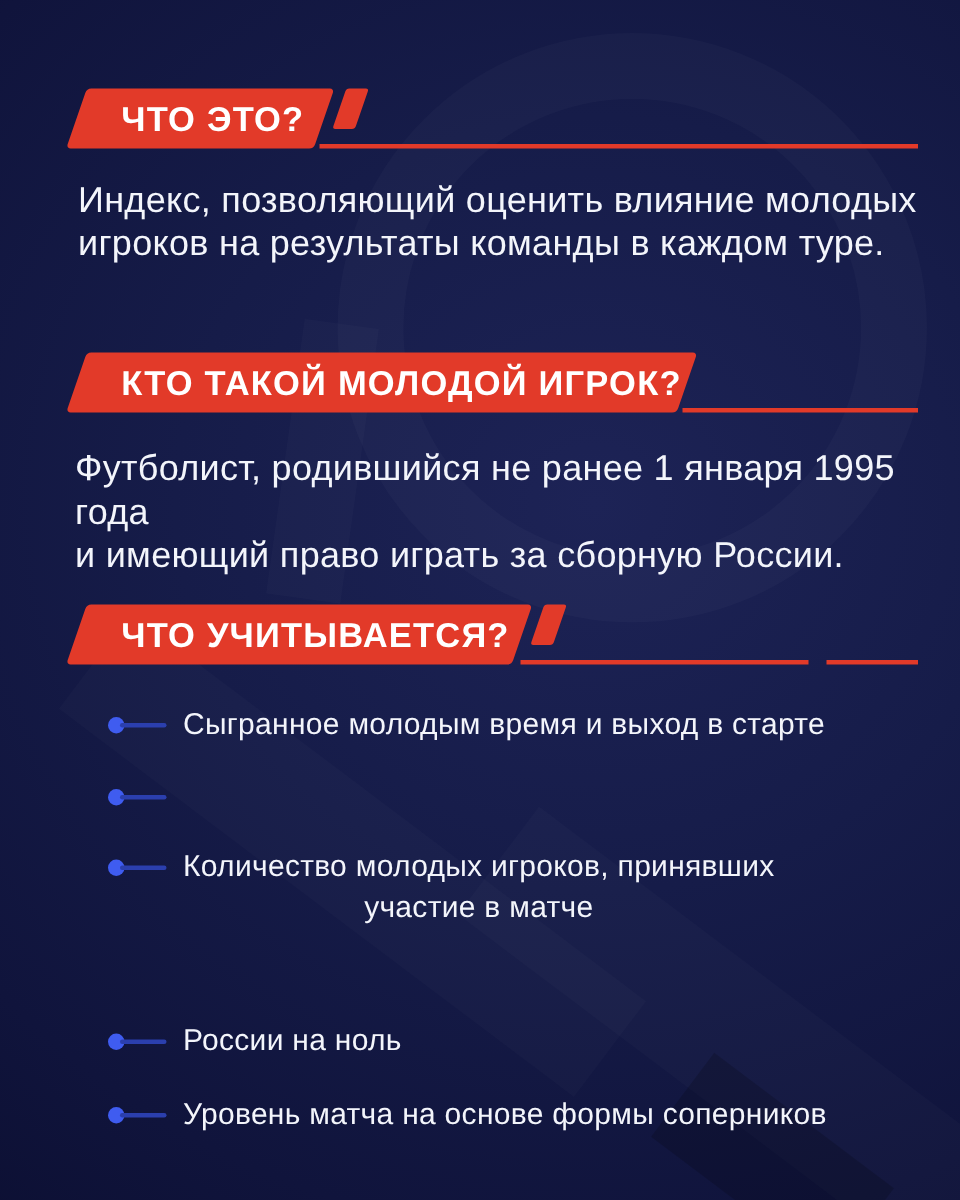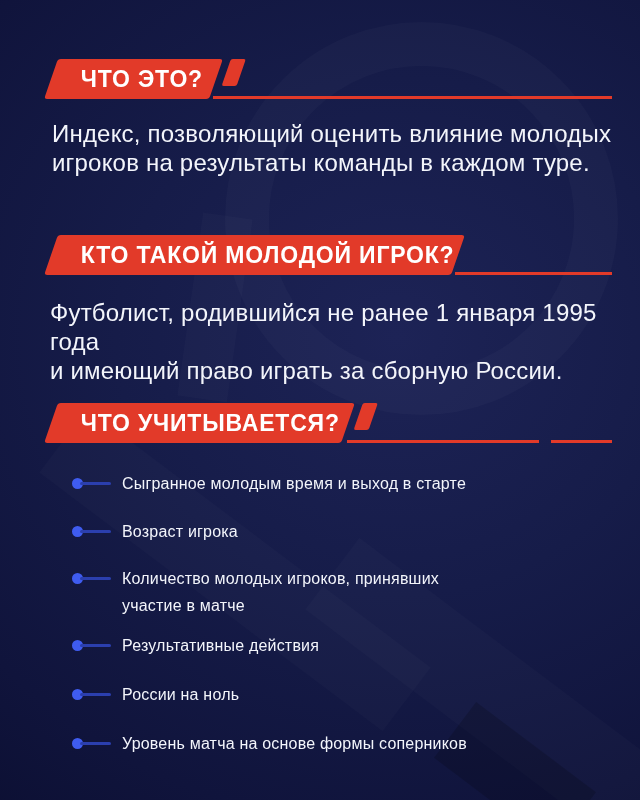--- a/index.html
+++ b/index.html
@@ -66,22 +66,23 @@
     white-space:pre-line;
   }
 
   
   .check-item { position:absolute; left:72px; display:flex; align-items:flex-start; }
   .marker { display:flex; align-items:center; margin-top:8px; width:39px; flex:none; }
   .dot { width:11px; height:11px; border-radius:50%; background:#3f5cf0; flex:none; }
   .dash { width:31px; height:3px; background:#2b3fae; margin-left:-3px; border-radius:2px; flex:none; }
   .check-text {
     margin-left:11px; color:#f3f5fb;
-    font-size:16px; line-height:27px; letter-spacing:0.2px;
+    font-size:20px; line-height:27px; letter-spacing:0.2px;
     white-space:pre-line;
+    text-align:center;
   }
 </style>
 </head>
 <body>
 
 <div class="page">
 
   <div class="wm wm-ring"></div>
   <div class="wm wm-vband"></div>
   <div class="wm wm-diag1"></div>
@@ -121,36 +122,28 @@
         <span class="dot"></span>
         <span class="dash"></span>
       </span>
     <span class="check-text">Сыгранное молодым время и выход в старте</span>
   </div>
   <div class="check-item" style="top:518px;">
     <span class="marker">
         <span class="dot"></span>
         <span class="dash"></span>
       </span>
-    <span class="check-text">Возраст игрока</span>
   </div>
   <div class="check-item" style="top:565px;">
     <span class="marker">
         <span class="dot"></span>
         <span class="dash"></span>
       </span>
     <span class="check-text">Количество молодых игроков, принявших
 участие в матче</span>
-  </div>
-  <div class="check-item" style="top:632px;">
-    <span class="marker">
-        <span class="dot"></span>
-        <span class="dash"></span>
-      </span>
-    <span class="check-text">Результативные действия</span>
   </div>
   <div class="check-item" style="top:681px;">
     <span class="marker">
         <span class="dot"></span>
         <span class="dash"></span>
       </span>
     <span class="check-text">России на ноль</span>
   </div>
   <div class="check-item" style="top:730px;">
     <span class="marker">

